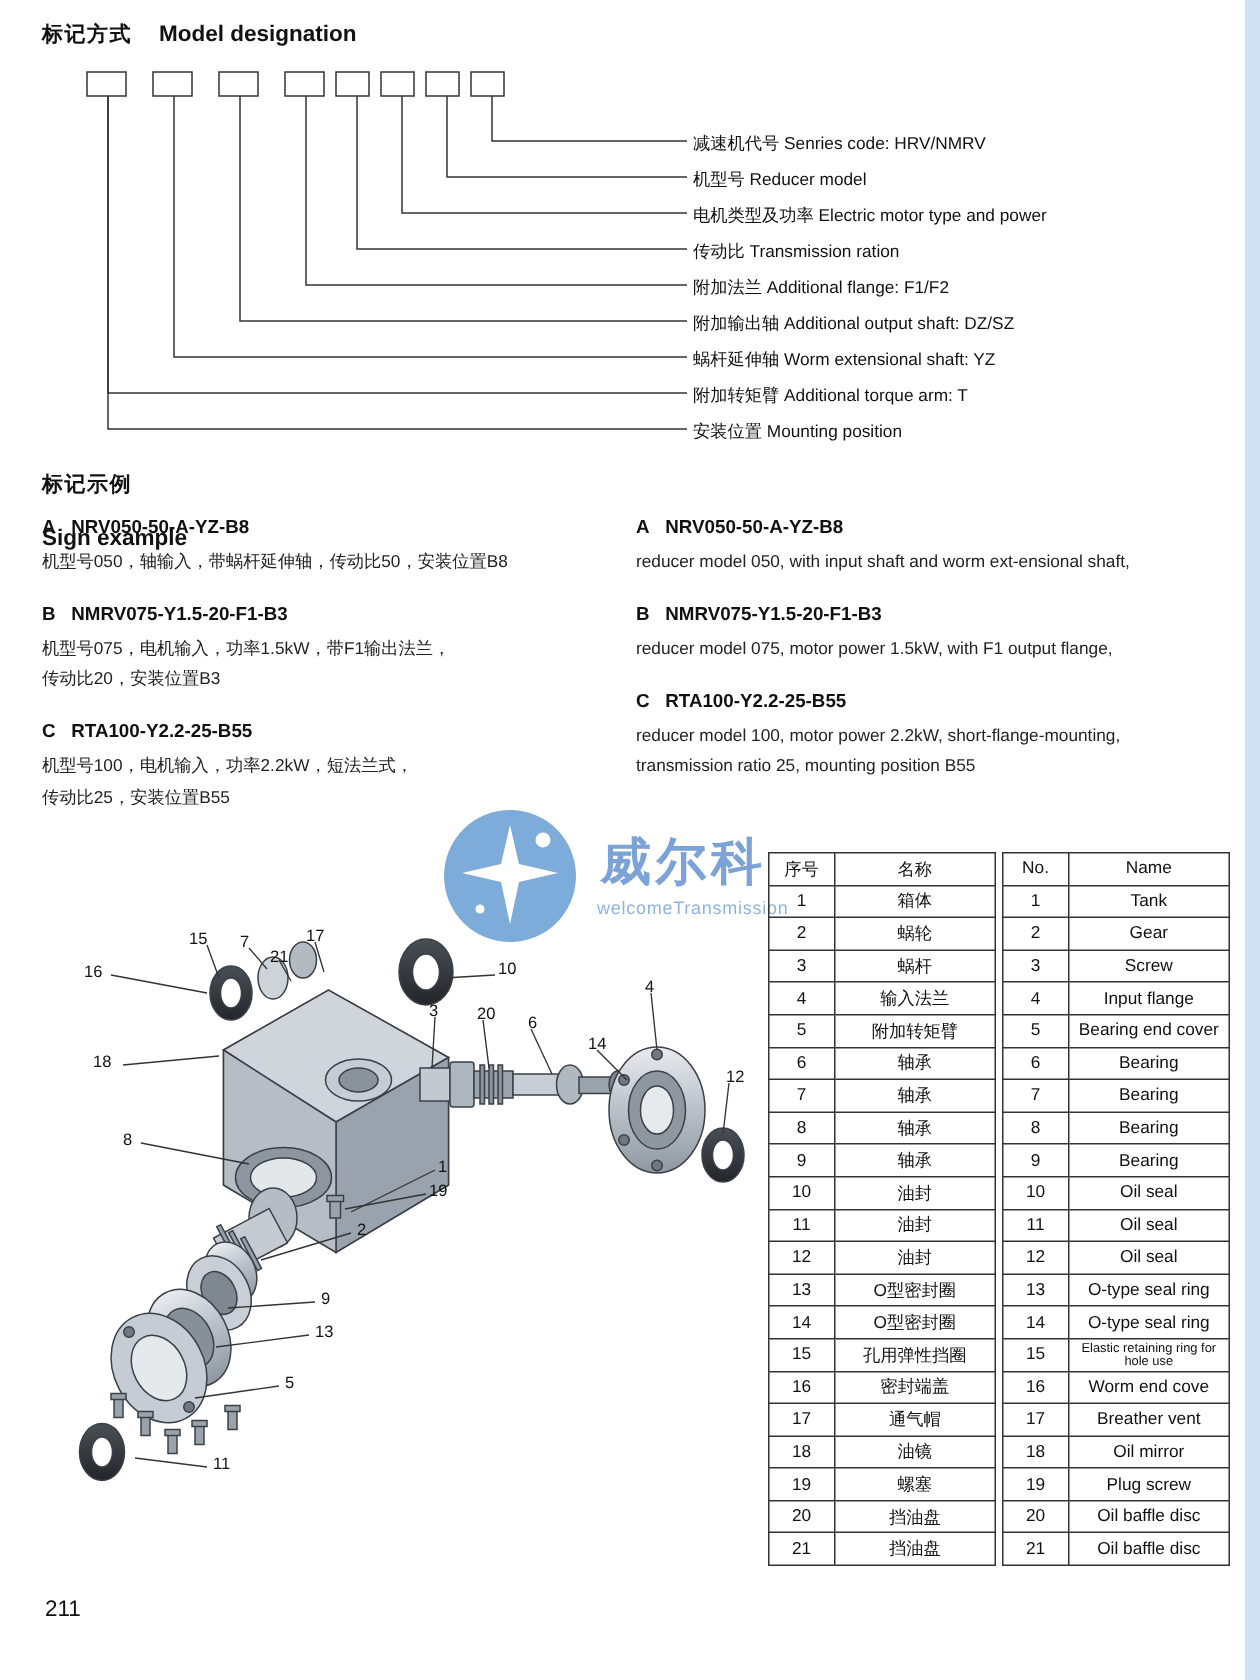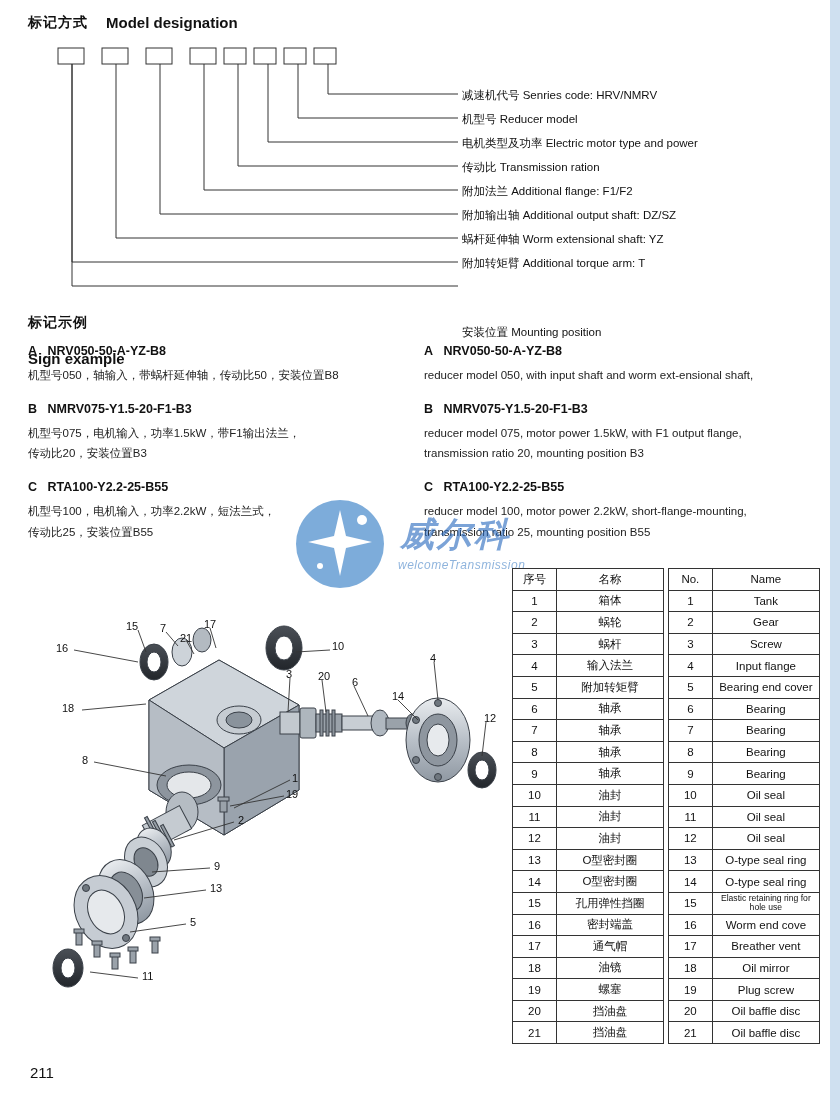--- a/index.html
+++ b/index.html
@@ -25,22 +25,22 @@
   .desig-label { position:absolute; font-size:11.5px; color:#111; white-space:nowrap; }
 
   
   .ex-col { position:absolute; }
   .ex-title { font-size:12.5px; font-weight:bold; color:#111; margin-bottom:7px; }
   .ex-title .letter { margin-right:7px; }
   .ex-body { font-size:11.5px; line-height:1.75; color:#222; }
   .ex-block { margin-bottom:17px; }
 
   
-  #watermark { position:absolute; left:292px; top:496px; width:270px; height:100px;
-               opacity:.62; pointer-events:none;font-style:italic; }
+  #watermark { position:absolute; left:292px; top:536px; width:270px; height:100px;
+               opacity:.62; pointer-events:none; }
   #watermark .wm-text { position:absolute; left:108px; top:16px; font-size:34px;
                         font-weight:bold; color:#2b6bbf; letter-spacing:3px; }
   #watermark .wm-sub { position:absolute; left:106px; top:62px; font-size:12px;
                        color:#4a86c8; letter-spacing:.5px; }
 
   
   #drawing { position:absolute; left:34px; top:600px; width:470px; height:430px; }
   .callout { position:absolute; font-size:11px; color:#111; }
 
   
@@ -99,21 +99,21 @@
       </g>
     </svg>
     <div class="desig-label" style="left:434px; top:44px;">减速机代号 Senries code: HRV/NMRV</div>
     <div class="desig-label" style="left:434px; top:68px;">机型号 Reducer model</div>
     <div class="desig-label" style="left:434px; top:92px;">电机类型及功率 Electric motor type and power</div>
     <div class="desig-label" style="left:434px; top:116px;text-align:center;">传动比 Transmission ration</div>
     <div class="desig-label" style="left:434px; top:140px;">附加法兰 Additional flange: F1/F2</div>
     <div class="desig-label" style="left:434px; top:164px;">附加输出轴 Additional output shaft: DZ/SZ</div>
     <div class="desig-label" style="left:434px; top:188px;">蜗杆延伸轴 Worm extensional shaft: YZ</div>
     <div class="desig-label" style="left:434px; top:212px;">附加转矩臂 Additional torque arm: T</div>
-    <div class="desig-label" style="left:434px; top:236px;margin-top:45px;">安装位置 Mounting position</div>
+    <div class="desig-label" style="left:434px; top:236px;">安装位置 Mounting position</div>
   </div>
 
   <div class="sec-head" style="left:28px; top:314px;flex-direction:column;">
     <span class="cn">标记示例</span>
     <span class="en">Sign example</span>
   </div>
 
   <div class="ex-col" style="left:28px; top:344px; width:390px;">
     <div class="ex-block">
       <div class="ex-title">
@@ -156,21 +156,20 @@
         <div>reducer model 050, with input shaft and worm ext-ensional shaft,</div>
       </div>
     </div>
     <div class="ex-block">
       <div class="ex-title">
         <span class="letter">B</span>
         <span>NMRV075-Y1.5-20-F1-B3</span>
       </div>
       <div class="ex-body">
         <div>reducer model 075, motor power 1.5kW, with F1 output flange,</div>
-        <div>transmission ratio 20, mounting position B3</div>
       </div>
     </div>
     <div class="ex-block">
       <div class="ex-title">
         <span class="letter">C</span>
         <span>RTA100-Y2.2-25-B55</span>
       </div>
       <div class="ex-body">
         <div>reducer model 100, motor power 2.2kW, short-flange-mounting,</div>
         <div>transmission ratio 25, mounting position B55</div>

